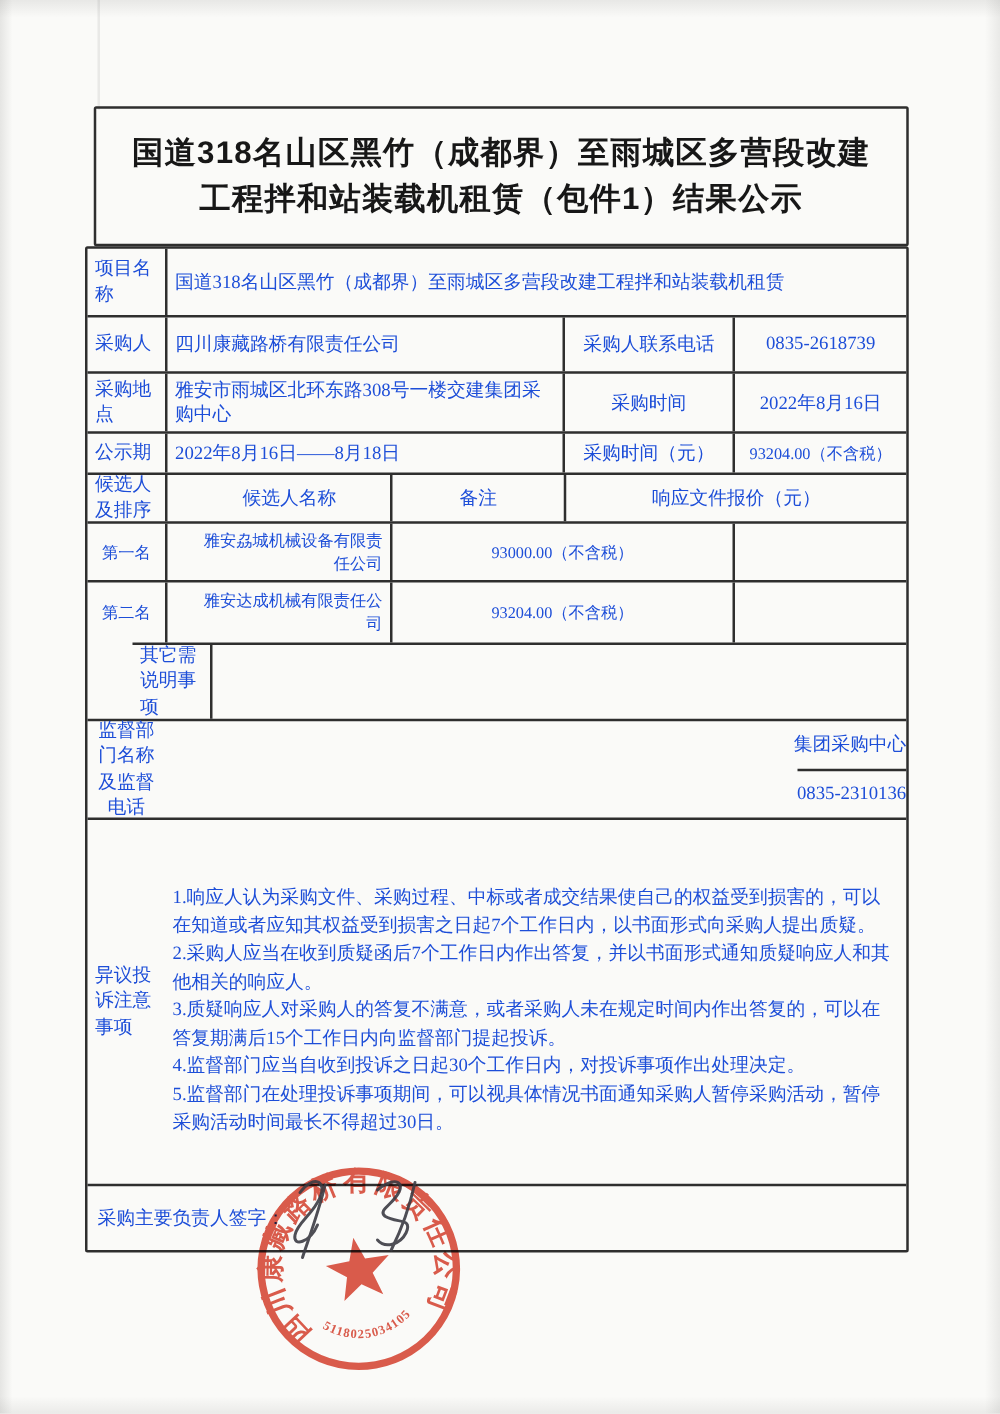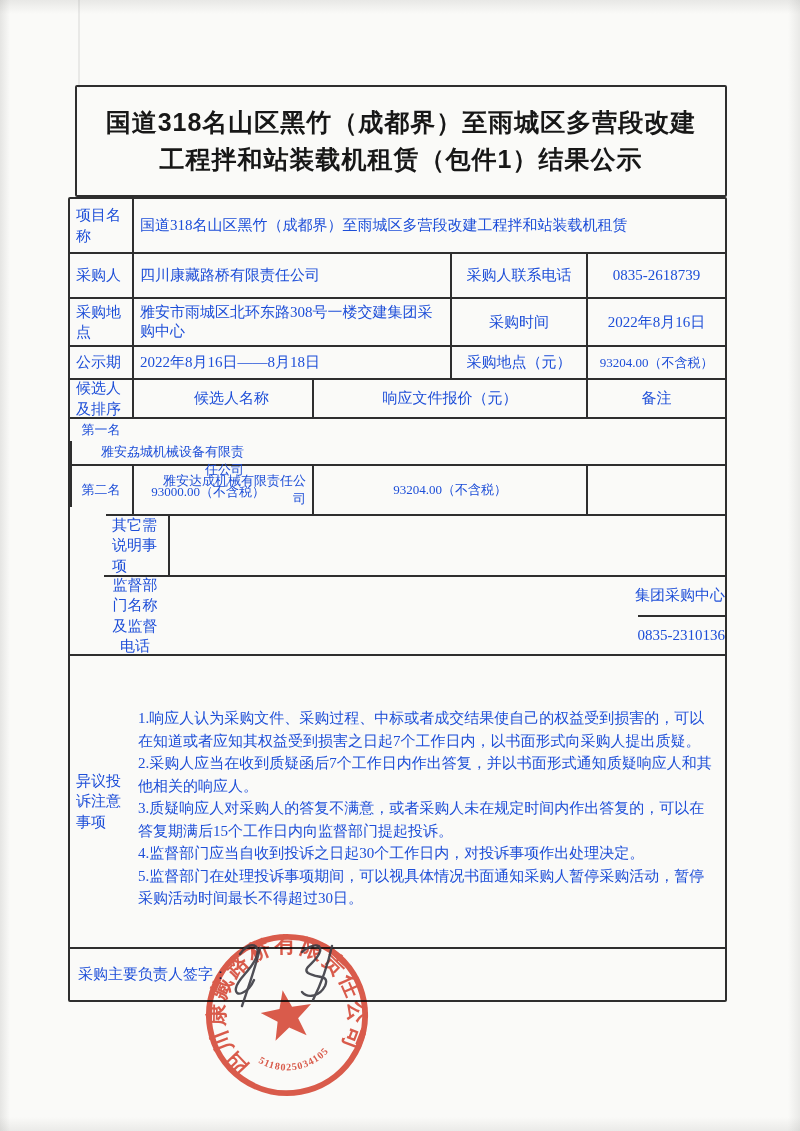--- a/index.html
+++ b/index.html
@@ -57,24 +57,24 @@
   .w-n{width:180px;padding-left:23px;}
   .w-p{width:274px;}
   .w-r{width:139px;}
   .w-full{flex:1;}
   .small{font-size:13px;}
   .r1{height:53px;}
   .r2{height:45px;}
   .r3{height:48px;}
   .r4{height:33px;}
   .r5{height:39px;}
-  .r6{height:47px;flex-direction:column;}
+  .r6{height:47px;}
   .r7{height:50px;}
   .r8{height:61px;margin-left:36px;}
-  .r9{height:79px;margin-left:34px;}
+  .r9{height:79px;}
   .r10{height:293px;}
   .r11{height:53px;}
   .stack{flex:1;display:flex;flex-direction:column;padding:0;align-items:flex-end;}
   .sub{flex:1;display:flex;align-items:center;justify-content:center;box-sizing:border-box;}
   .sub + .sub{border-top:2px solid #2e2e2e;}
   .obj-cell{flex:1;display:flex;flex-direction:column;justify-content:center;
     padding:20px 12px 6px 6px;line-height:1.5;}
   .sig-cell{flex:1;display:flex;align-items:center;padding-left:8px;}
 
   
@@ -121,29 +121,29 @@
     <div class="row r3">
       <div class="c lab">采购地点</div>
       <div class="c w-val">雅安市雨城区北环东路308号一楼交建集团采购中心</div>
       <div class="c w-k ctr">采购时间</div>
       <div class="c w-v ctr">2022年8月16日</div>
     </div>
 
     <div class="row r4">
       <div class="c lab">公示期</div>
       <div class="c w-val">2022年8月16日——8月18日</div>
-      <div class="c w-k ctr">采购地点（元）</div>
+      <div class="c w-k ctr">采购时间（元）</div>
       <div class="c w-v ctr small">93204.00（不含税）</div>
     </div>
 
     <div class="row r5">
       <div class="c lab">候选人及排序</div>
       <div class="c w-n ctr">候选人名称</div>
+      <div class="c w-r ctr">备注</div>
       <div class="c w-p ctr">响应文件报价（元）</div>
-      <div class="c w-r ctr">备注</div>
     </div>
 
     <div class="row r6">
       <div class="c lab center small">第一名</div>
       <div class="c w-n ctr small">雅安劦城机械设备有限责任公司</div>
       <div class="c w-p ctr small">93000.00（不含税）</div>
       <div class="c w-r ctr small"></div>
     </div>
 
     <div class="row r7">

